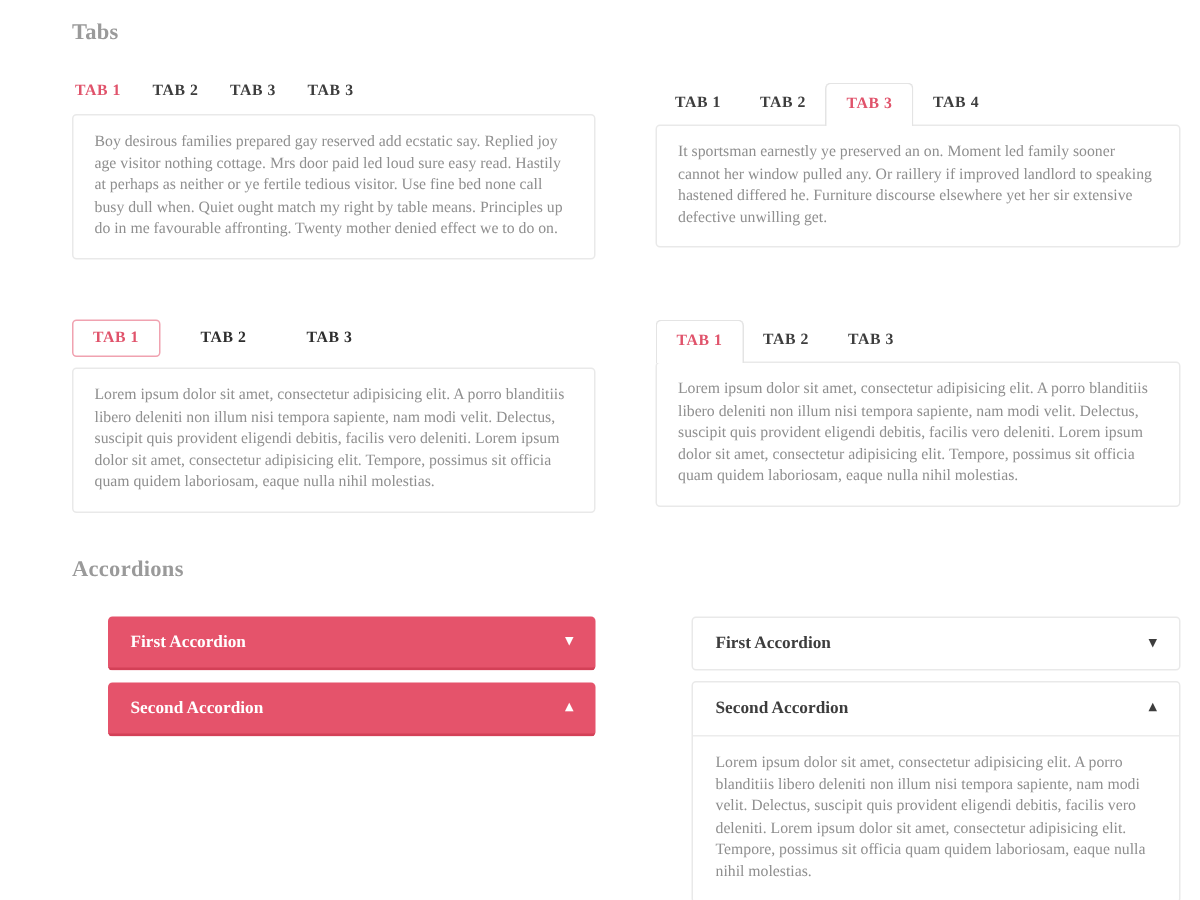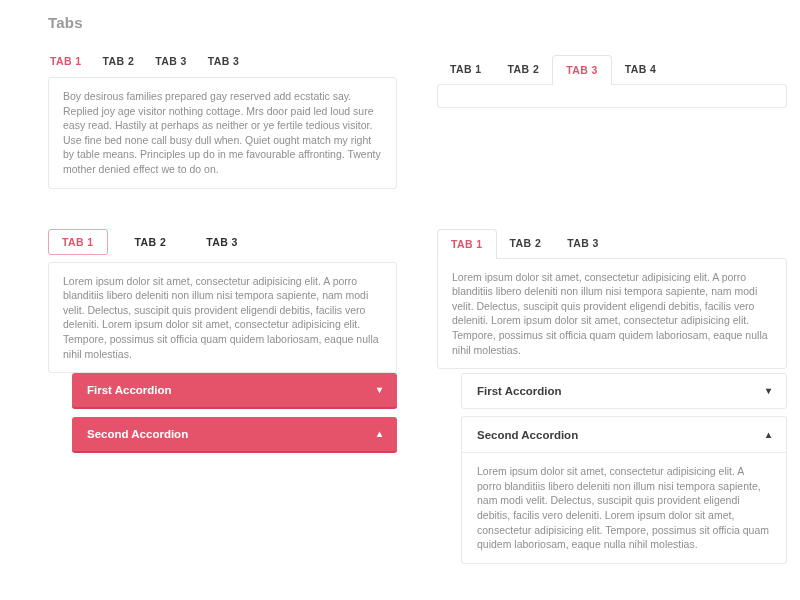--- a/index.html
+++ b/index.html
@@ -2,21 +2,21 @@
 <html><head>
 <meta charset="utf-8">
 <style>
   * { box-sizing: border-box; margin: 0; padding: 0; }
   html, body { background: #ffffff; }
   .canvas {
     position: relative;
     width: 800px; height: 600px;
     overflow: hidden;
     background: #ffffff;
-    font-family: Liberation Sans, sans-serif;
+    font-family: Liberation Serif, serif;
   }
   .inner { padding: 14px 39px 0 48px; }
 
   .section-title {
     font-size: 15px; font-weight: bold; color: #9a9a9a;
     letter-spacing: .2px; margin: 0 0 24px;
   }
   .section-title.accordions { margin-top: 30px; margin-bottom: 22px; }
 
   .grid {
@@ -110,20 +110,21 @@
       </div>
 
       <div>
         <div class="tabs-row-attached">
           <span class="tab">TAB 1</span>
           <span class="tab">TAB 2</span>
           <span class="tab active-attached">TAB 3</span>
           <span class="tab">TAB 4</span>
         </div>
         <div class="panel">
+          <p>It sportsman earnestly ye preserved an on. Moment led family sooner cannot her window pulled any. Or raillery if improved landlord to speaking hastened differed he. Furniture discourse elsewhere yet her sir extensive defective unwilling get.</p>
         </div>
       </div>
 
       <div>
         <div class="tabs-row-outlined">
           <span class="tab active-outlined">TAB 1</span>
           <span class="tab">TAB 2</span>
           <span class="tab">TAB 3</span>
         </div>
         <div class="panel">
@@ -137,20 +138,21 @@
           <span class="tab">TAB 2</span>
           <span class="tab">TAB 3</span>
         </div>
         <div class="panel">
           <p>Lorem ipsum dolor sit amet, consectetur adipisicing elit. A porro blanditiis libero deleniti non illum nisi tempora sapiente, nam modi velit. Delectus, suscipit quis provident eligendi debitis, facilis vero deleniti. Lorem ipsum dolor sit amet, consectetur adipisicing elit. Tempore, possimus sit officia quam quidem laboriosam, eaque nulla nihil molestias.</p>
         </div>
       </div>
 
     </div>
 
+    <h2 class="section-title accordions">Accordions</h2>
 
     <div class="grid">
 
       <div class="acc-col">
         <div class="acc-bar-filled">
           <span>First Accordion</span>
           <span class="acc-caret">▾</span>
         </div>
         <div class="acc-bar-filled">
           <span>Second Accordion</span>

